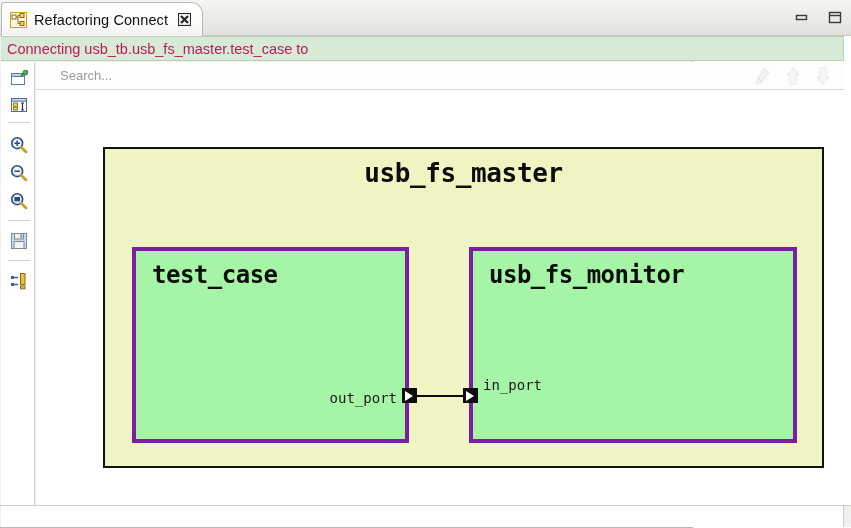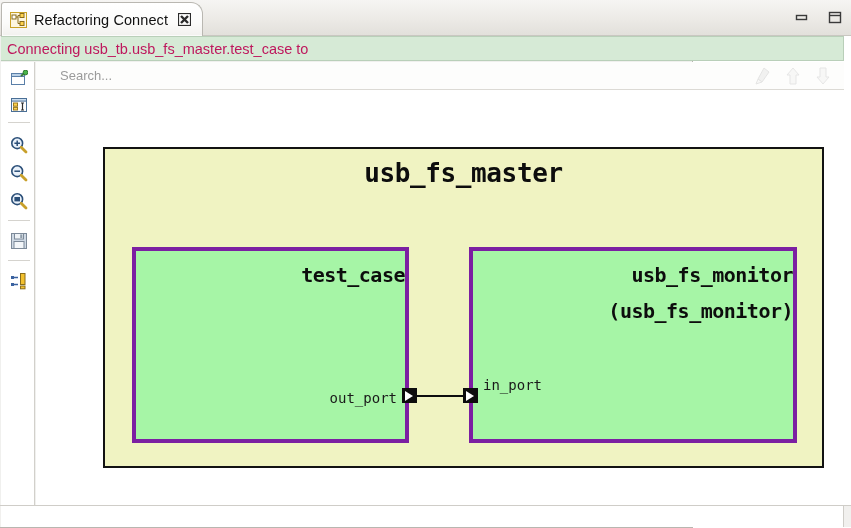--- a/index.html
+++ b/index.html
@@ -166,24 +166,24 @@
   .comp {
     position: absolute;
     background: #a6f5a6;
     border: 4px solid #7b1fa2;
   }
   .comp.left  { left: 27px;  top: 98px; width: 277px; height: 196px; }
   .comp.right { left: 364px; top: 98px; width: 328px; height: 196px; text-decoration: underline; }
   .comp-title {
     position: absolute;
     left: 16px; right: 0; top: 6px;
-    text-align: right;
+    text-align: left;
     font-family: "DejaVu Sans Mono", monospace;
     font-weight: bold;
-    font-size: 20px;
+    font-size: 24px;
     line-height: 36px;
     color: #0d0d0d;
     letter-spacing: -0.5px;
     white-space: pre;
   }
 
   
   .port-label {
     position: absolute;
     font-family: "DejaVu Sans Mono", monospace;
@@ -378,21 +378,20 @@
     <div class="module-outer">
       <div class="module-title">usb_fs_master</div>
 
       <div class="comp left">
         <div class="comp-title">test_case</div>
         <div class="port-label out">out_port</div>
       </div>
 
       <div class="comp right">
         <div class="comp-title">usb_fs_monitor</div>
-        <div class="comp-title" style="top:42px">(usb_fs_monitor)</div>
         <div class="port-label in">in_port</div>
       </div>
 
       <div class="port-marker" style="left:297px; top:239px;">
         <span class="tri"></span>
       </div>
       <div class="wire" style="left:312px; top:245.5px; width:48px;"></div>
       <div class="port-marker" style="left:358px; top:239px;">
         <span class="tri"></span>
       </div>

